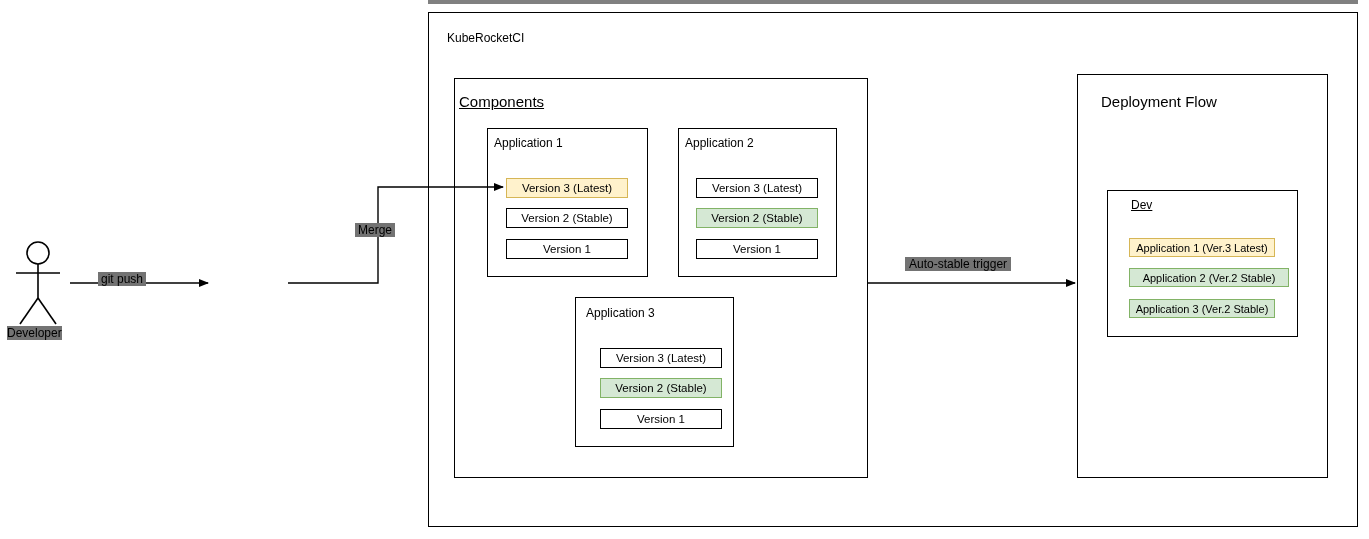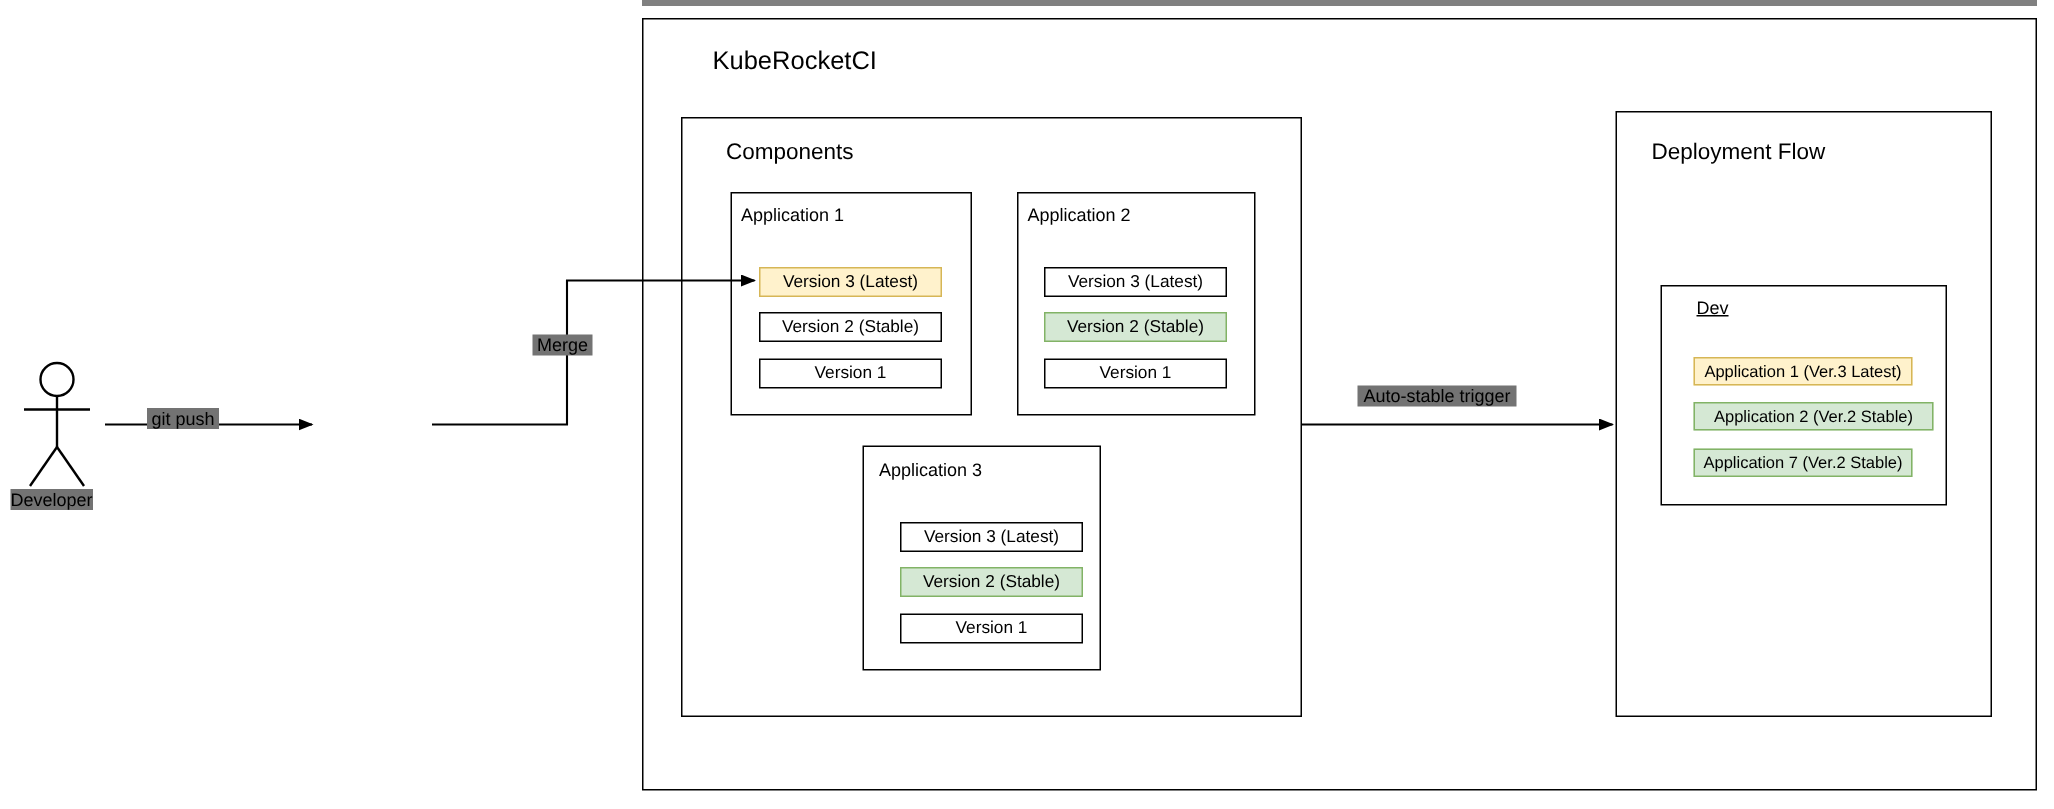--- a/index.html
+++ b/index.html
@@ -58,21 +58,21 @@
   .chip.deploy {
     font-size: 11px;
     justify-content: center;
   }
   .label {
     position: absolute;
     color: #000000;
     white-space: nowrap;
     background: #737373;
   }
-  .title-xl { font-size: 17px; margin-left: 28px; }
+  .title-xl { font-size: 12px; }
   .title-lg { font-size: 15px; }
   .title-sm { font-size: 12px; }
   .cap { font-size: 12px; }
   svg.edge {
     position: absolute;
     left: 0;
     top: 0;
     width: 1369px;
     height: 539px;
     overflow: visible;
@@ -122,21 +122,21 @@
 
 
   <div class="label cap" style="left:355px;top:223px;padding:0 3px;">Merge</div>
 
   <div class="label cap" style="left:905px;top:257px;padding:0 4px;">Auto-stable trigger</div>
 
   <div class="box" style="left:428px;top:12px;width:930px;height:515px;"></div>
   <div class="box-title title-xl" style="left:447px;top:31px;">KubeRocketCI</div>
 
   <div class="box" style="left:454px;top:78px;width:414px;height:400px;"></div>
-  <div class="box-title title-lg" style="left:484px;top:93px;">Components</div>
+  <div class="box-title title-lg" style="left:459px;top:93px;text-decoration:underline;">Components</div>
 
   <div>
     <div class="box" style="left:487px;top:128px;width:161px;height:149px;"></div>
     <div class="box-title title-sm" style="left:494px;top:136px;">Application 1</div>
     <div class="chip latest" style="left:506px;top:178px;width:122px;height:20px;">Version 3 (Latest)</div>
     <div class="chip" style="left:506px;top:208px;width:122px;height:20px;">Version 2 (Stable)</div>
     <div class="chip" style="left:506px;top:239px;width:122px;height:20px;">Version 1</div>
   </div>
 
   <div>
@@ -156,16 +156,16 @@
   </div>
 
   <div class="box" style="left:1077px;top:74px;width:251px;height:404px;"></div>
   <div class="box-title title-lg" style="left:1101px;top:93px;">Deployment Flow</div>
 
   <div>
     <div class="box" style="left:1107px;top:190px;width:191px;height:147px;"></div>
     <div class="box-title title-sm" style="left:1131px;top:198px;text-decoration:underline;">Dev</div>
     <div class="chip deploy latest" style="left:1129px;top:238px;width:146px;height:19px;">Application 1 (Ver.3 Latest)</div>
     <div class="chip deploy stable" style="left:1129px;top:268px;width:160px;height:19px;">Application 2 (Ver.2 Stable)</div>
-    <div class="chip deploy stable" style="left:1129px;top:299px;width:146px;height:19px;">Application 7 (Ver.2 Stable)</div>
+    <div class="chip deploy stable" style="left:1129px;top:299px;width:146px;height:19px;">Application 3 (Ver.2 Stable)</div>
   </div>
 
 </div>
 
 </body></html>

